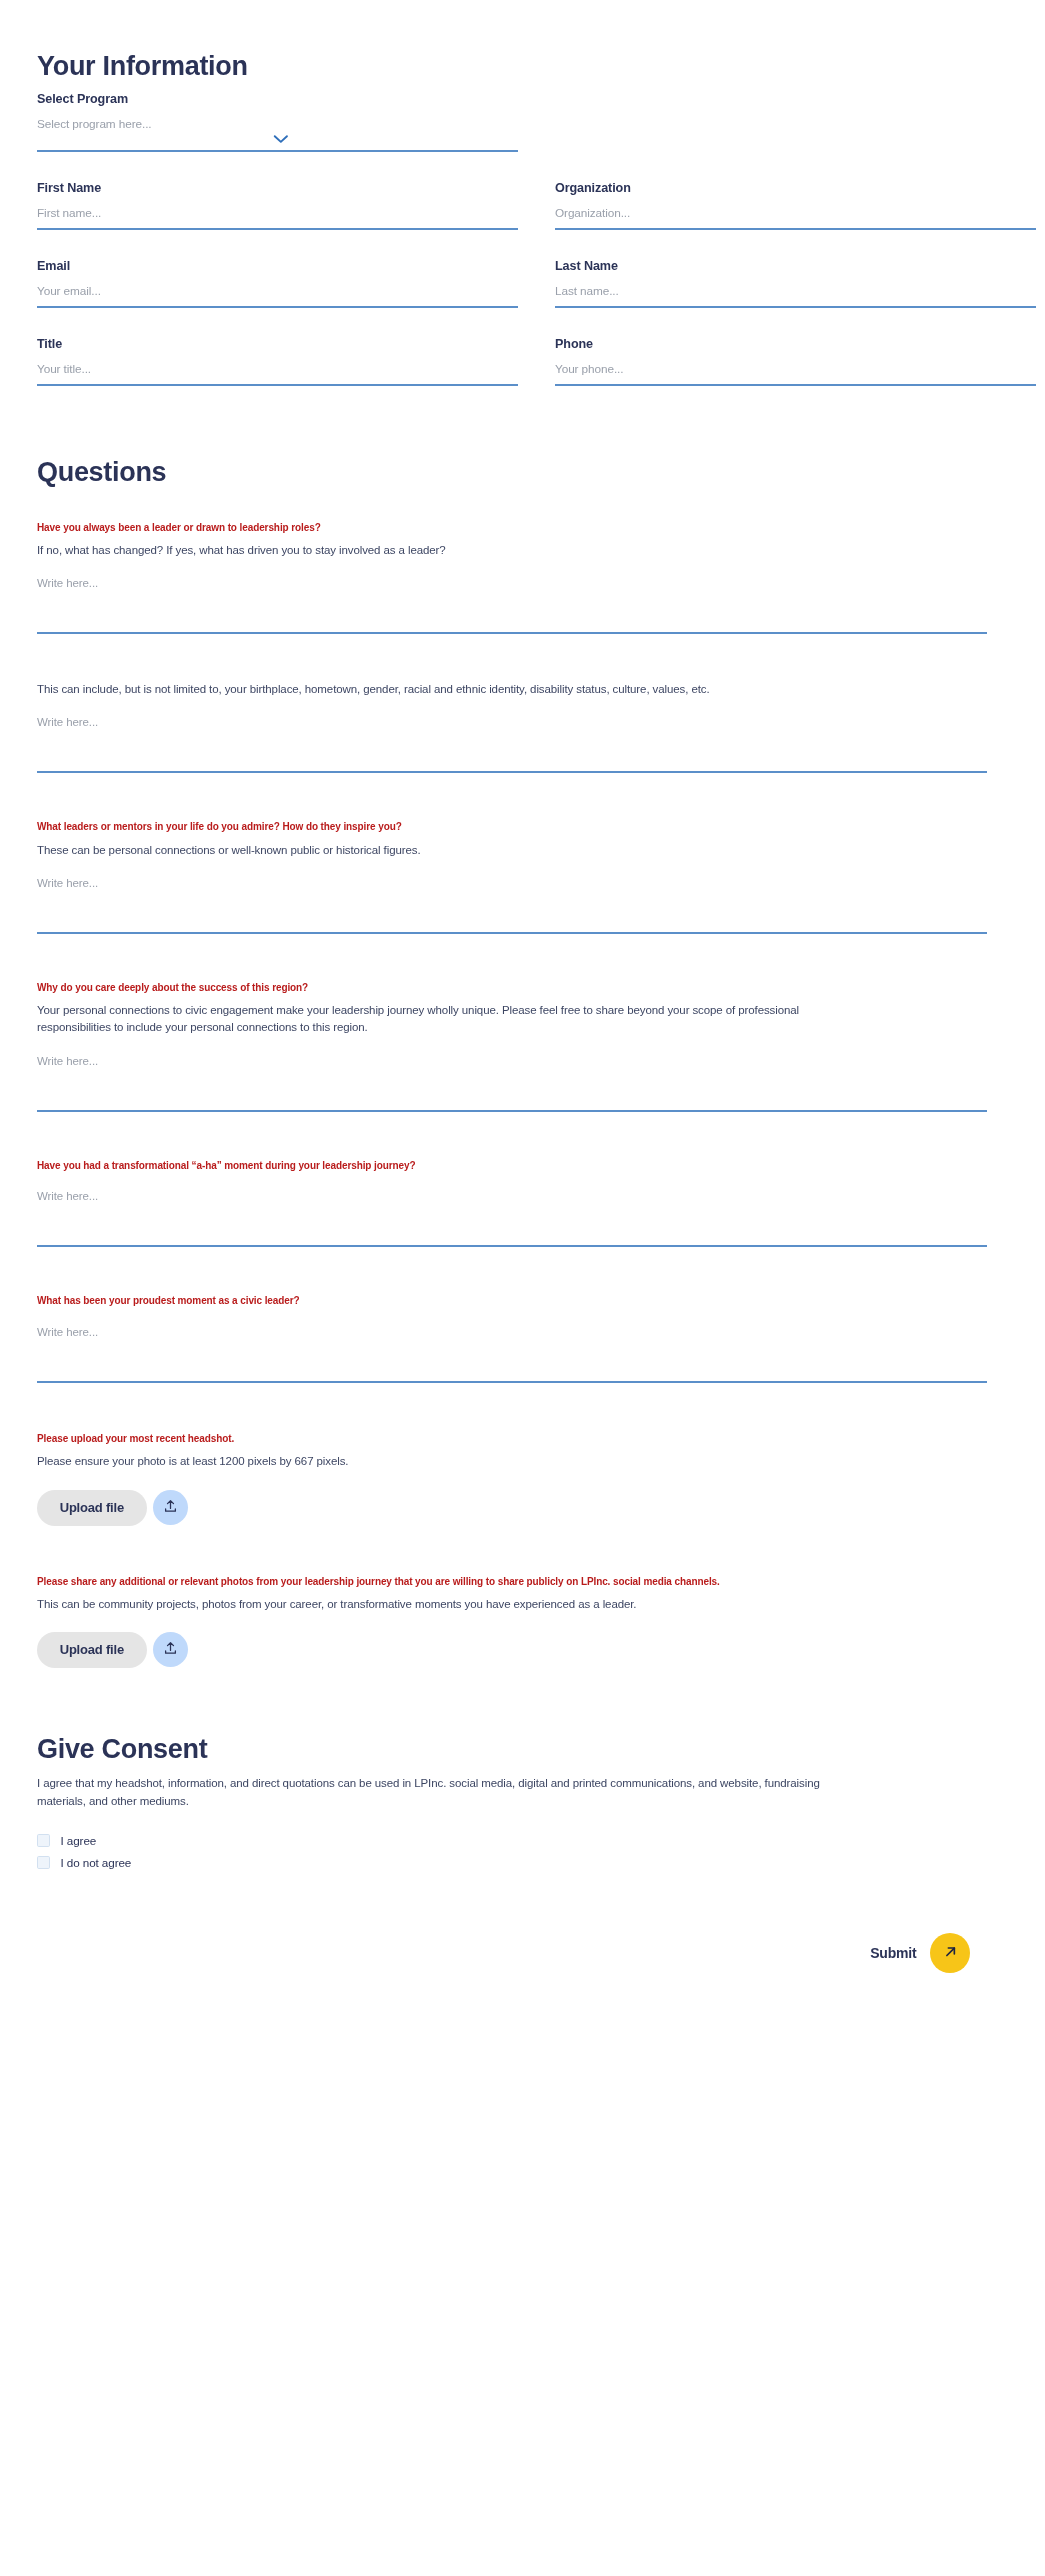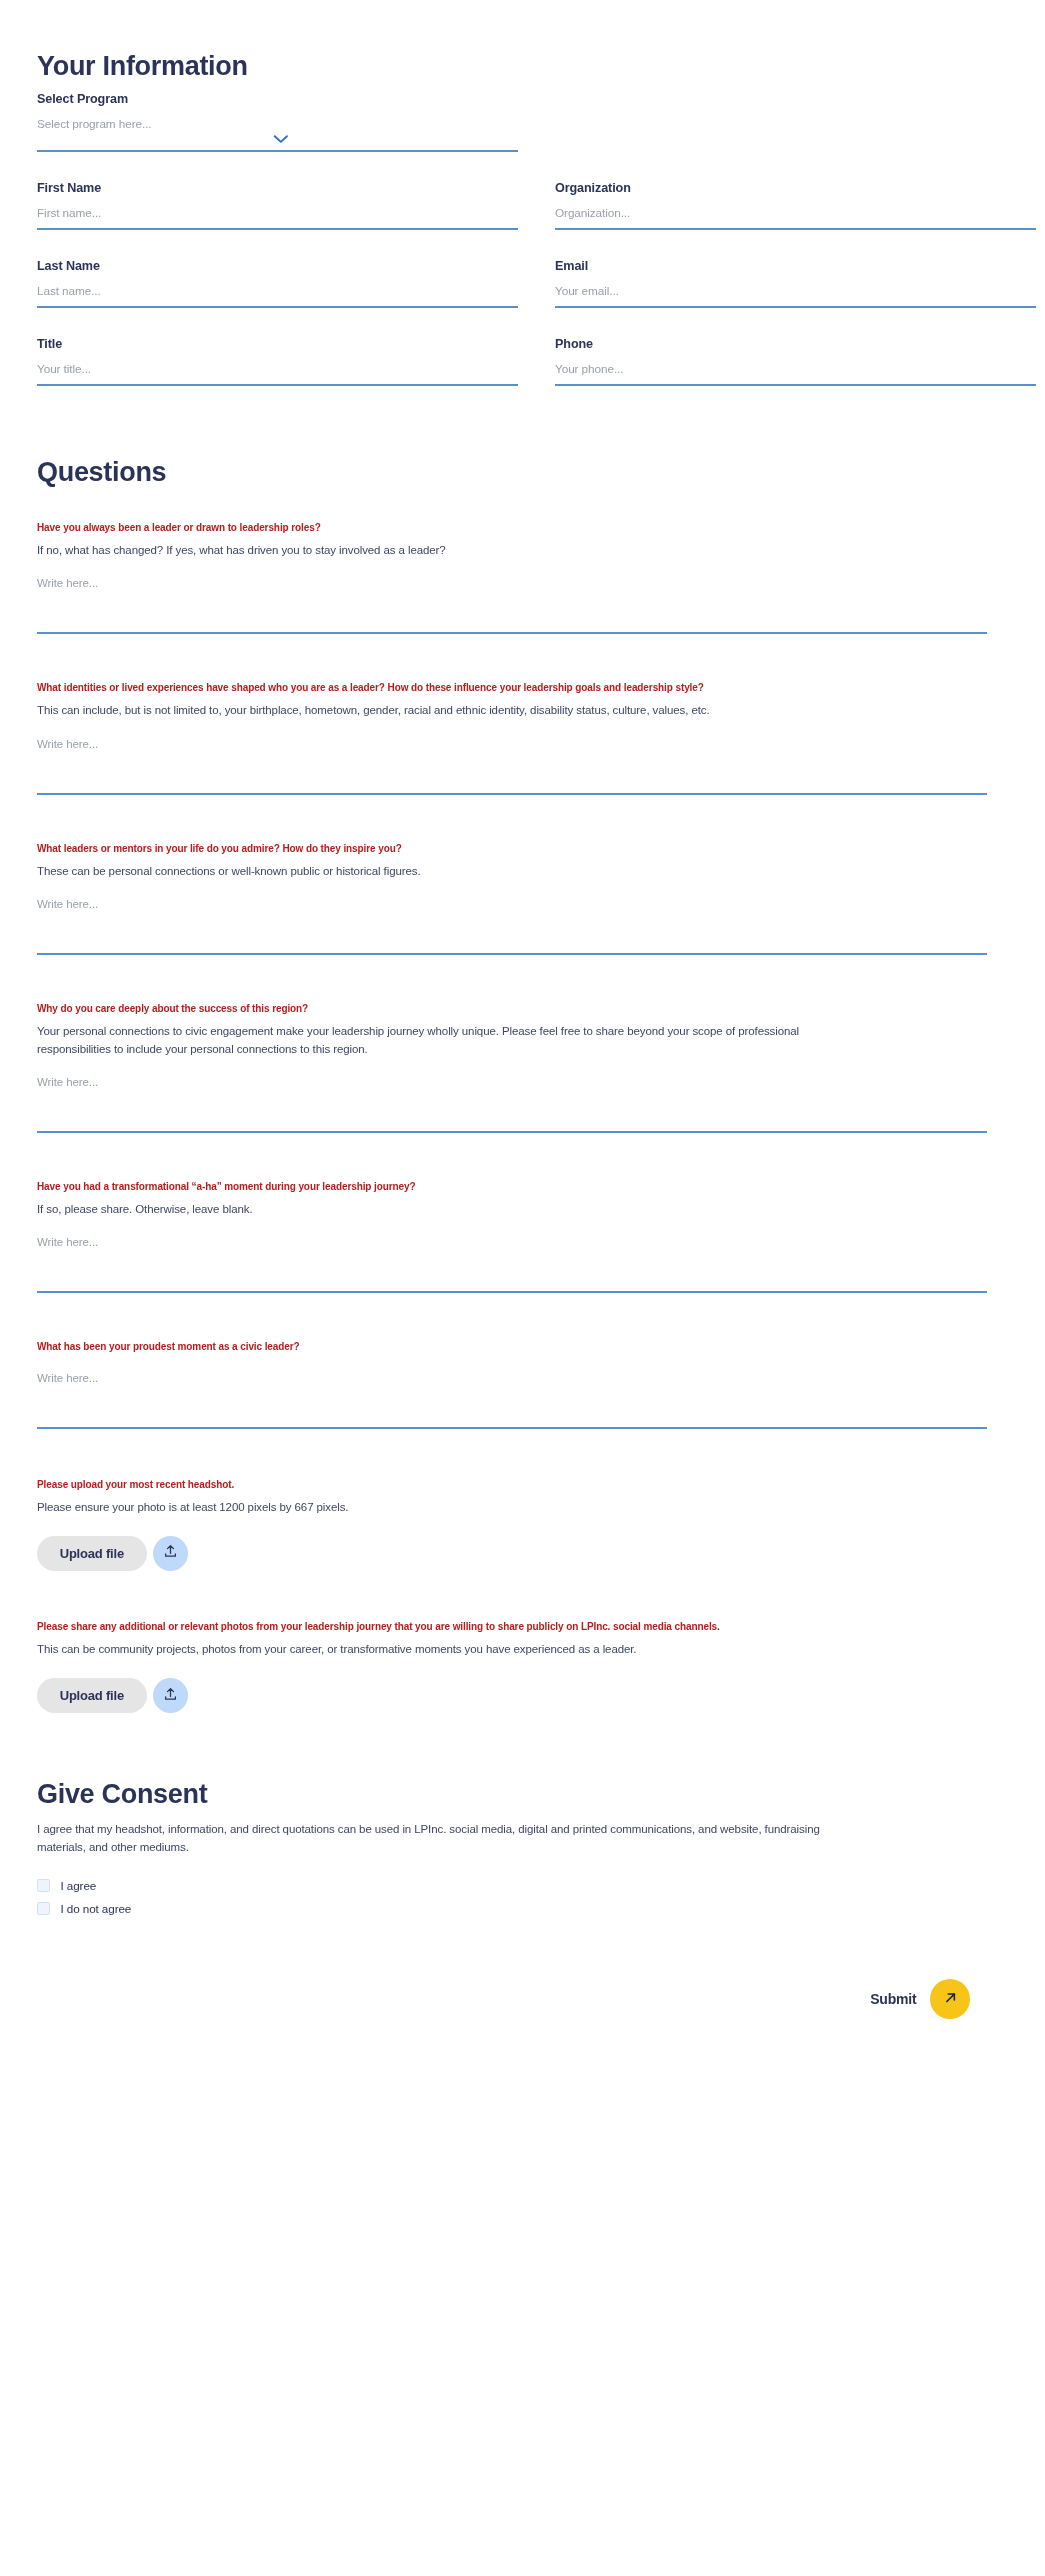--- a/index.html
+++ b/index.html
@@ -280,30 +280,30 @@
         <label class="field-label">Organization</label>
         <div class="field-input-row">
           <input class="field-input" type="text" placeholder="Organization..." style="">
         </div>
       </div>
 
       <div class="field-gap"></div>
       <div class="field-gap"></div>
 
       <div class="field">
+        <label class="field-label">Email</label>
+        <div class="field-input-row">
+          <input class="field-input" type="text" placeholder="Your email..." style="">
+        </div>
+      </div>
+
+      <div class="field">
         <label class="field-label">Last Name</label>
         <div class="field-input-row">
           <input class="field-input" type="text" placeholder="Last name..." style="">
-        </div>
-      </div>
-
-      <div class="field">
-        <label class="field-label">Email</label>
-        <div class="field-input-row">
-          <input class="field-input" type="text" placeholder="Your email..." style="">
         </div>
       </div>
 
       <div class="field-gap"></div>
       <div class="field-gap"></div>
 
       <div class="field">
         <label class="field-label">Title</label>
         <div class="field-input-row">
           <input class="field-input" type="text" placeholder="Your title..." style="">
@@ -323,21 +323,20 @@
 
     <div class="question first">
       <div class="q-title">Have you always been a leader or drawn to leadership roles?</div>
       <div class="q-desc">If no, what has changed? If yes, what has driven you to stay involved as a leader?</div>
       <div class="q-answer">
         <textarea placeholder="Write here..." style=""></textarea>
       </div>
     </div>
 
     <div class="question">
-      <div class="q-title">What identities or lived experiences have shaped who you are as a leader? How do these influence your leadership goals and leadership style?</div>
       <div class="q-desc">This can include, but is not limited to, your birthplace, hometown, gender, racial and ethnic identity, disability status, culture, values, etc.</div>
       <div class="q-answer">
         <textarea placeholder="Write here..." style=""></textarea>
       </div>
     </div>
 
     <div class="question">
       <div class="q-title">What leaders or mentors in your life do you admire? How do they inspire you?</div>
       <div class="q-desc">These can be personal connections or well-known public or historical figures.</div>
       <div class="q-answer">
@@ -348,21 +347,20 @@
     <div class="question">
       <div class="q-title">Why do you care deeply about the success of this region?</div>
       <div class="q-desc">Your personal connections to civic engagement make your leadership journey wholly unique. Please feel free to share beyond your scope of professional responsibilities to include your personal connections to this region.</div>
       <div class="q-answer">
         <textarea placeholder="Write here..." style=""></textarea>
       </div>
     </div>
 
     <div class="question">
       <div class="q-title">Have you had a transformational “a-ha” moment during your leadership journey?</div>
-      <div class="q-desc">If so,  please share. Otherwise, leave blank.</div>
       <div class="q-answer">
         <textarea placeholder="Write here..." style=""></textarea>
       </div>
     </div>
 
     <div class="question">
       <div class="q-title">What has been your proudest moment as a civic leader?</div>
       <div class="q-answer">
         <textarea placeholder="Write here..." style=""></textarea>
       </div>

